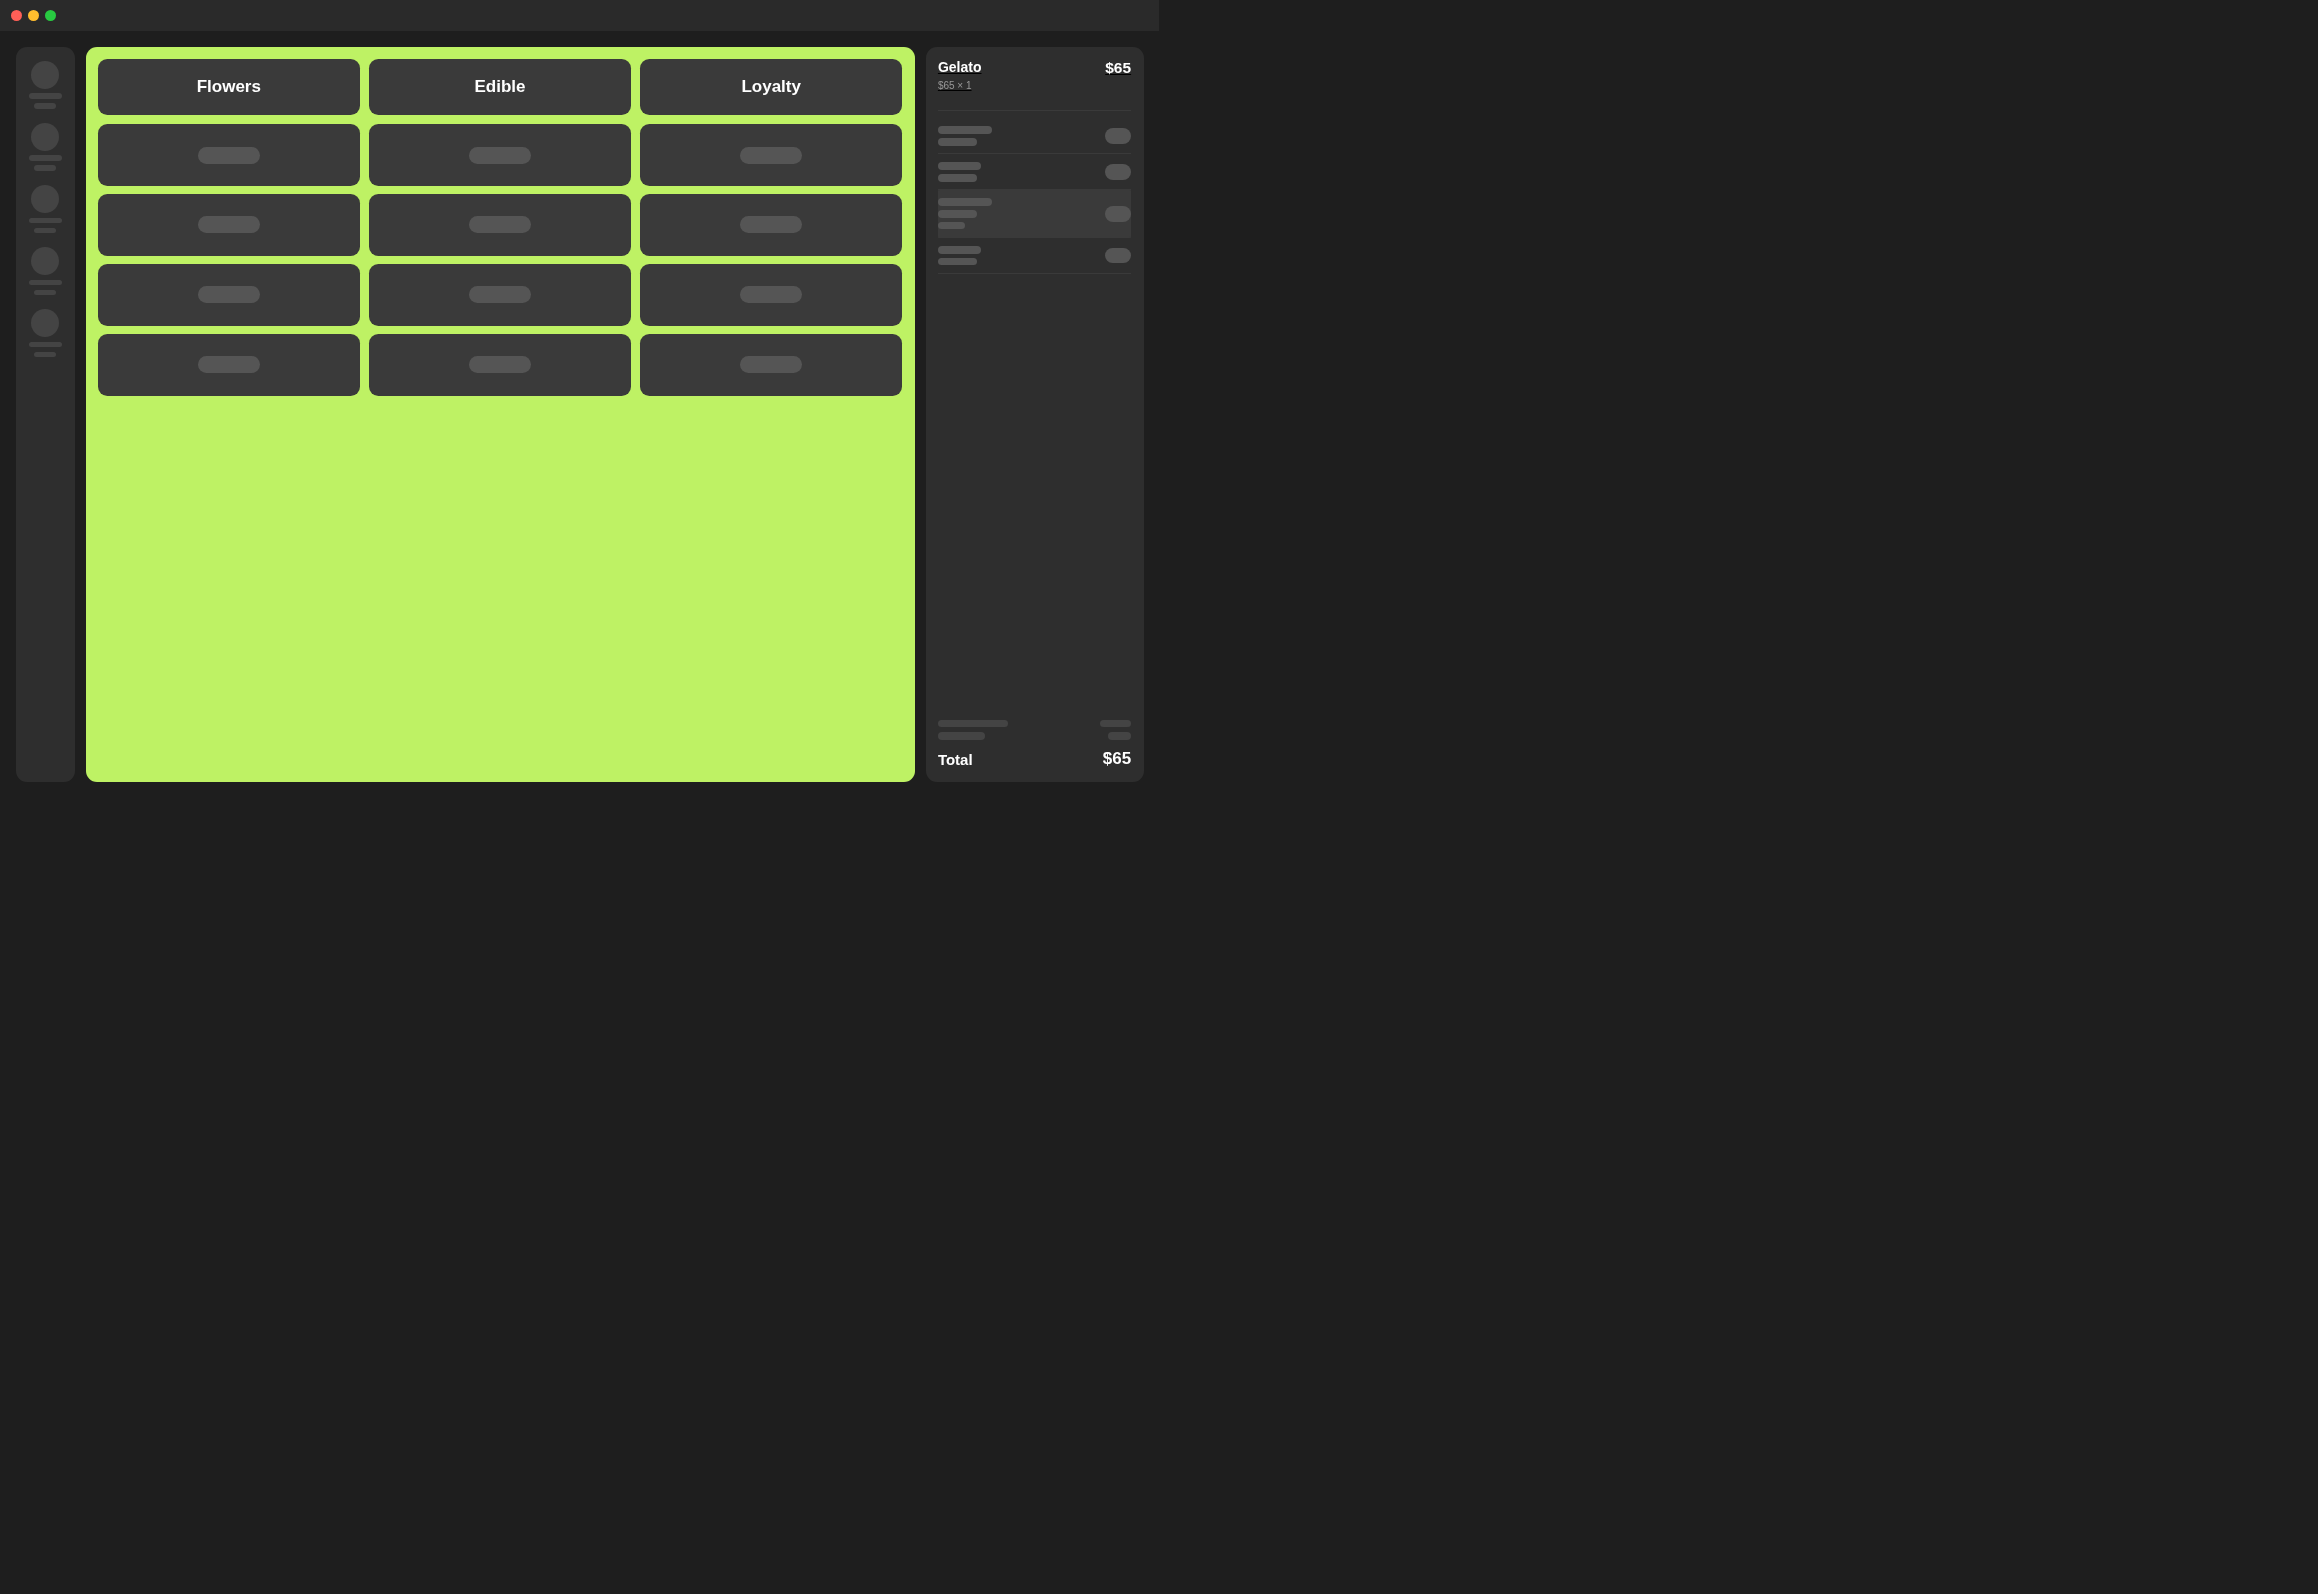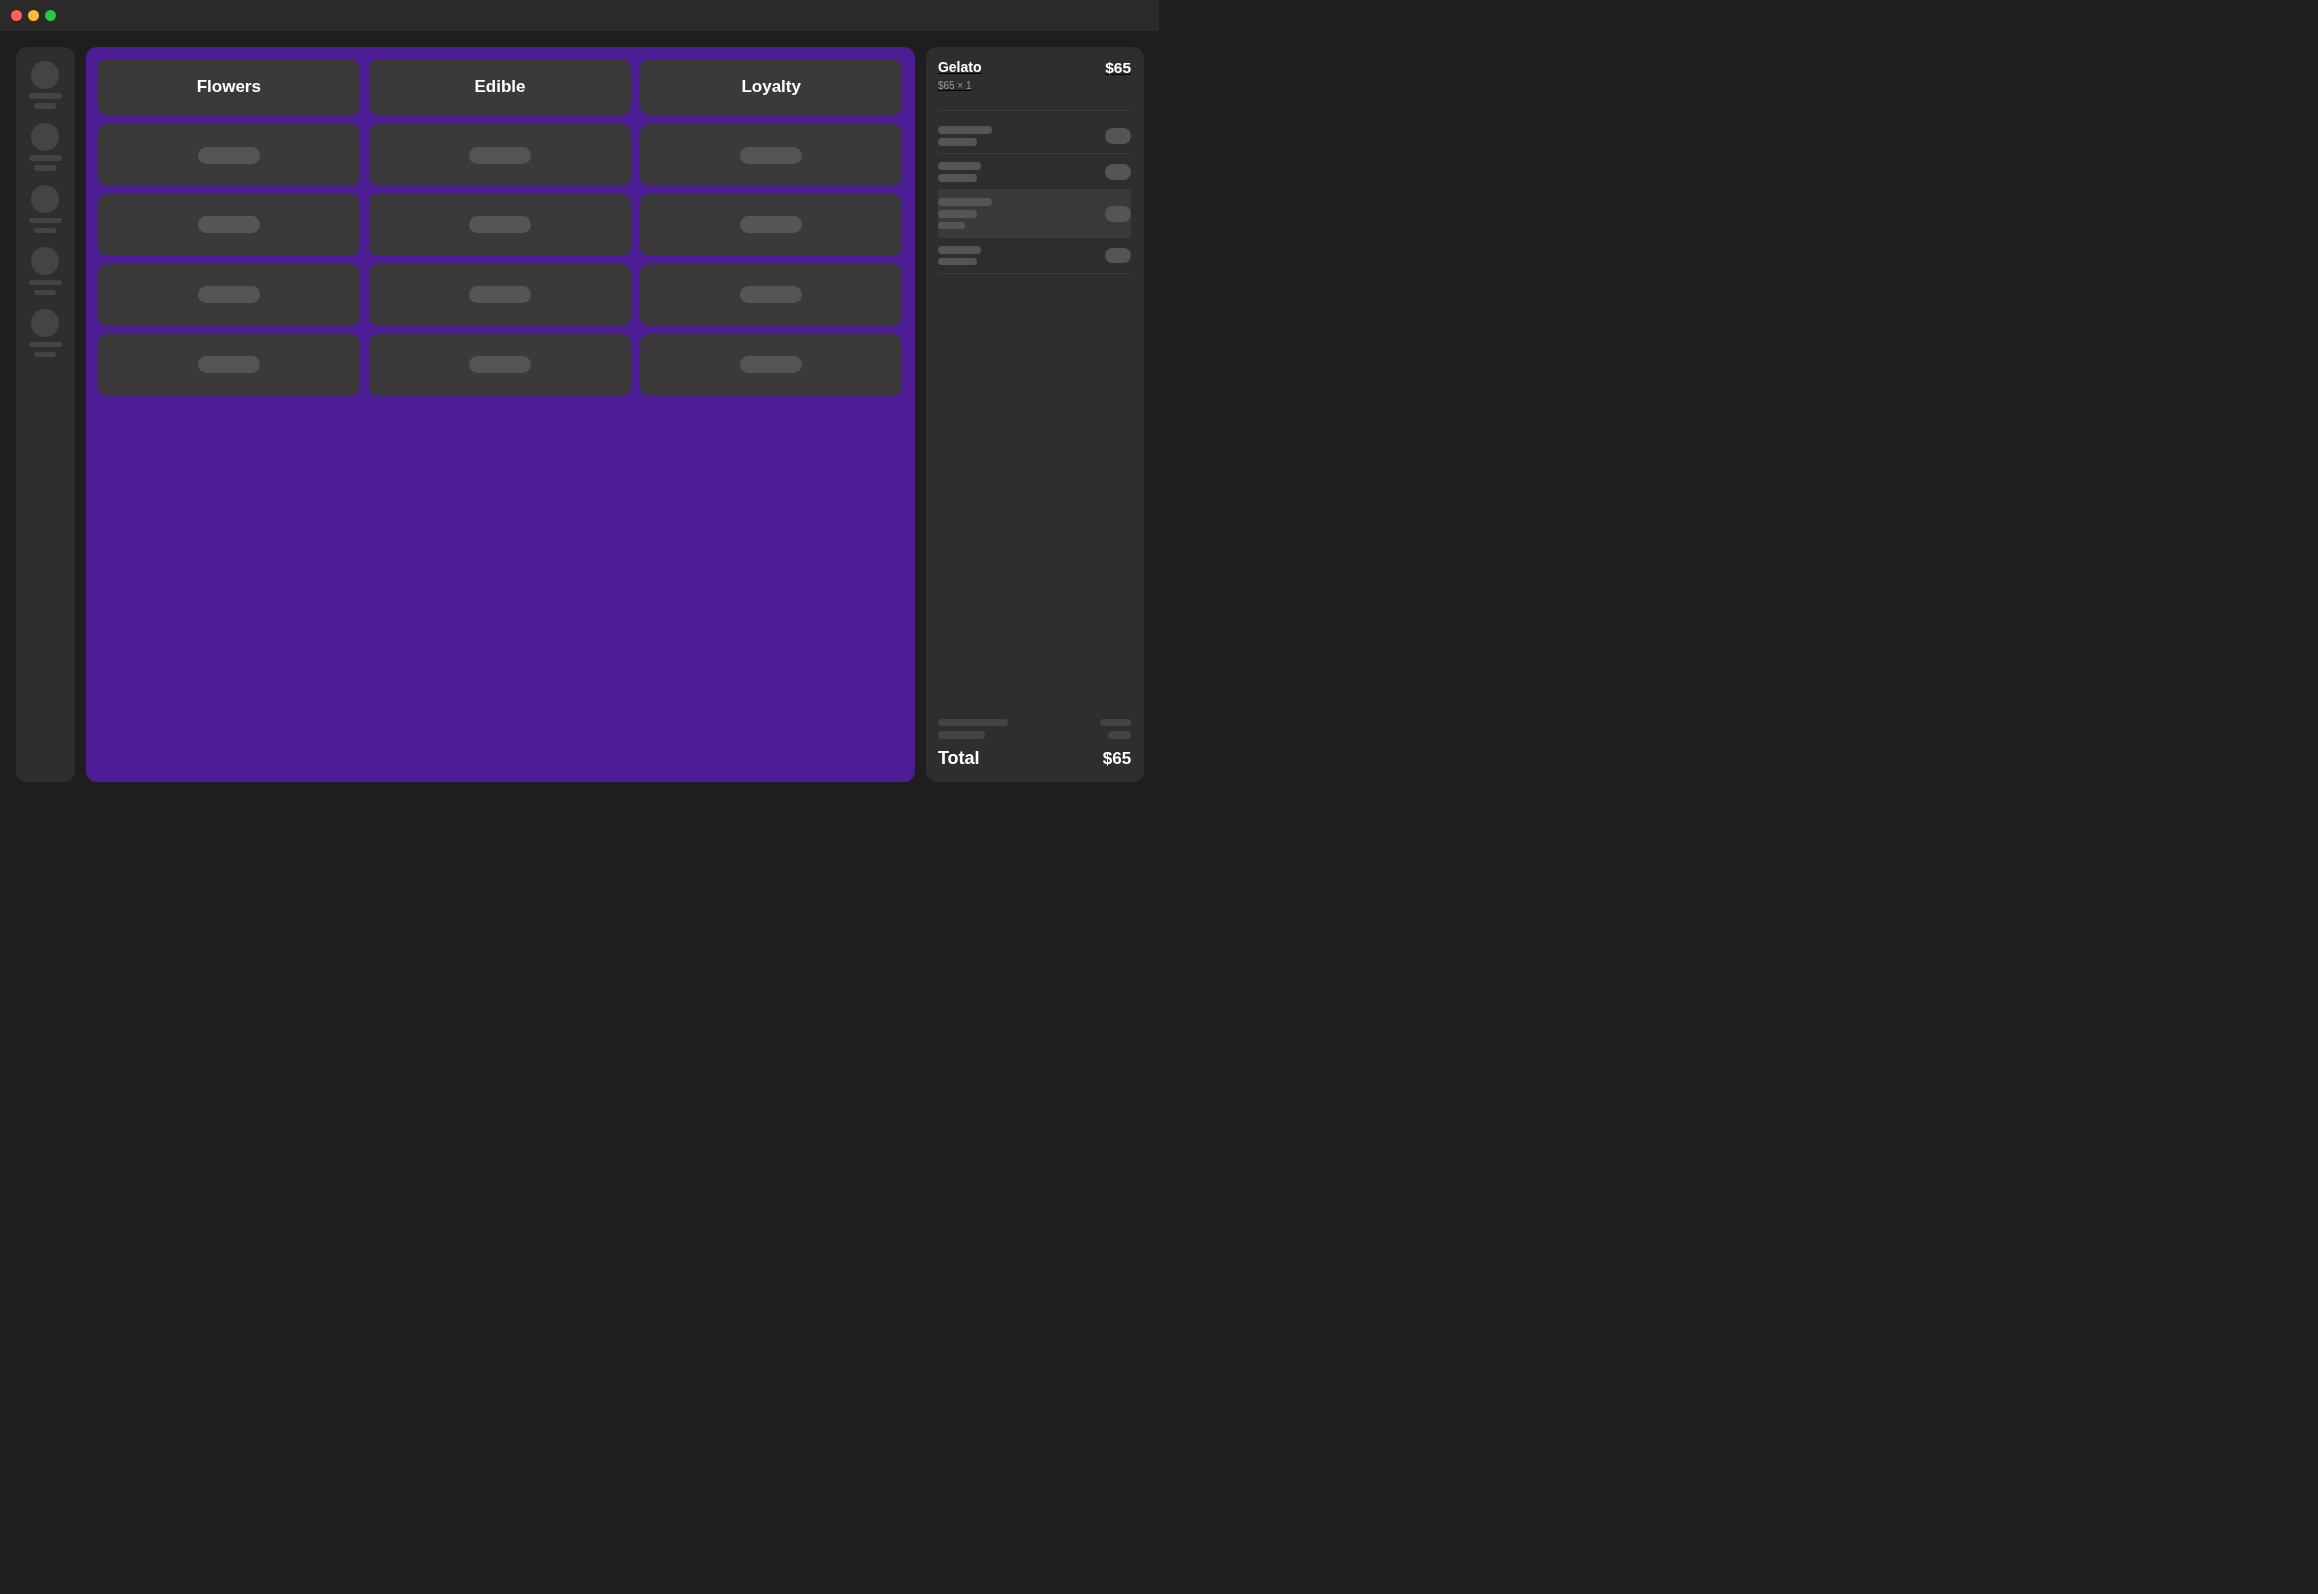--- a/index.html
+++ b/index.html
@@ -118,21 +118,21 @@
     }
     .limit-bar-fill {
       height: 100%;
       border-radius: 4.7px;
       background: #666;
     }
 
     
     .product-grid-container {
       flex: 1;
-      background: #4c1d95;
+      background: #bef264;
       border-radius: 11px;
       padding: 12.4px;
       overflow: hidden;
     }
     .category-tabs {
       display: grid;
       grid-template-columns: repeat(3, 1fr);
       gap: 9.3px;
       margin-bottom: 9.3px;
     }
@@ -293,21 +293,21 @@
     }
     .cfl-right-line.w1 { width: 31px; }
     .cfl-right-line.w2 { width: 23px; }
     .cart-total-row {
       display: flex;
       justify-content: space-between;
       align-items: center;
       margin-top: 9.3px;
     }
     .cart-total-label {
-      font-size: 18px;
+      font-size: 15px;
       font-weight: 700;
       color: #ffffff;
     }
     .cart-total-value {
       font-size: 17px;
       font-weight: 700;
       color: #ffffff;
     }
   </style>
 </head>

